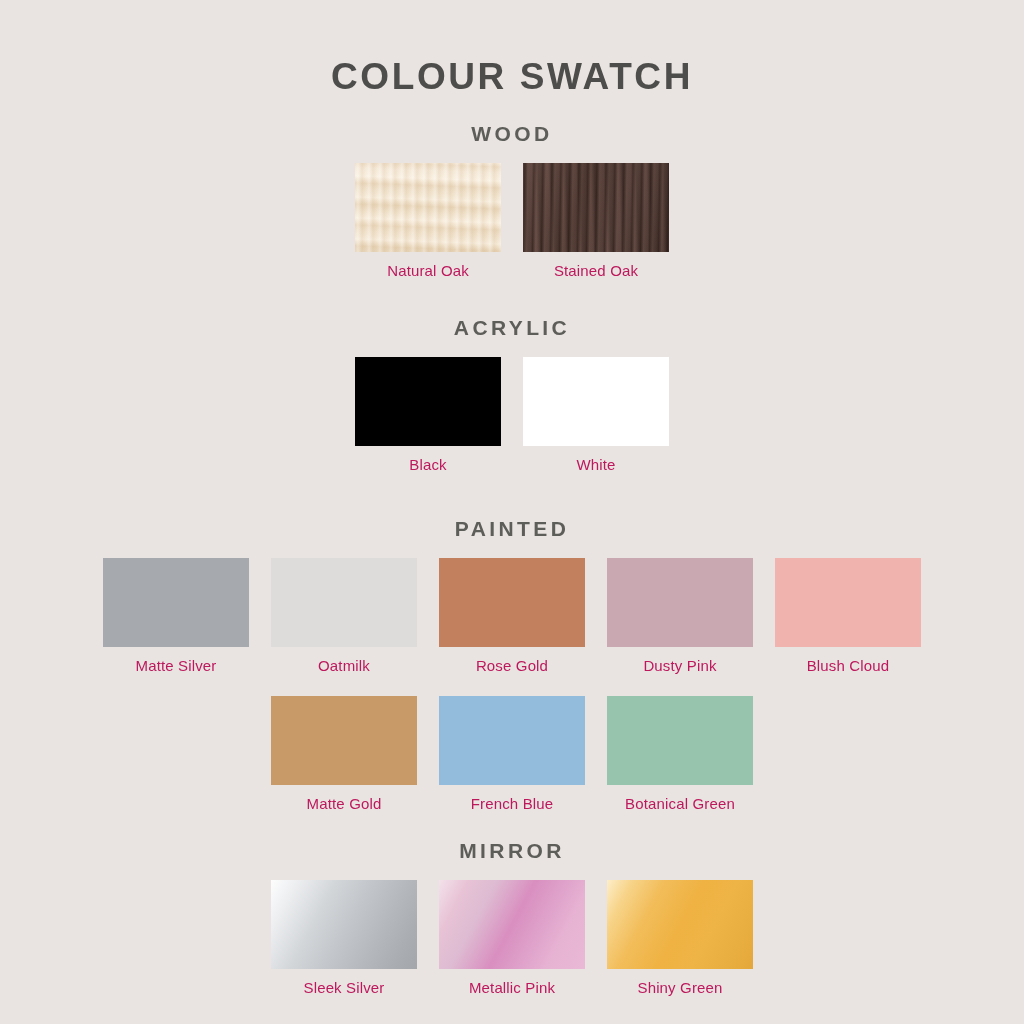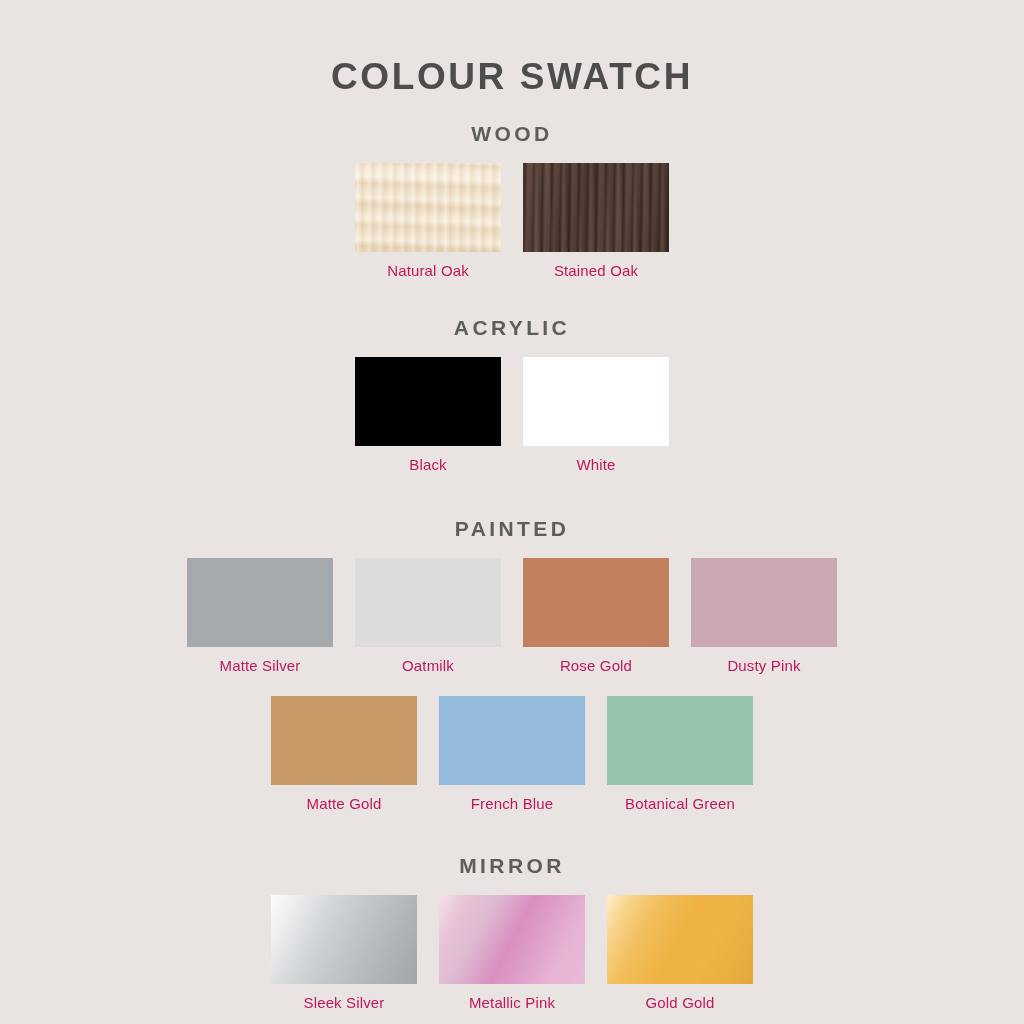--- a/index.html
+++ b/index.html
@@ -200,48 +200,52 @@
             <div class="swatch-label">Oatmilk</div>
           </div>
           <div class="swatch-item">
             <div class="swatch-chip" style="background: rgb(194, 128, 95);"></div>
             <div class="swatch-label">Rose Gold</div>
           </div>
           <div class="swatch-item">
             <div class="swatch-chip" style="background: rgb(201, 168, 178);"></div>
             <div class="swatch-label">Dusty Pink</div>
           </div>
+          <div class="swatch-item">
+            <div class="swatch-chip" style="background: rgb(241, 179, 173);"></div>
+            <div class="swatch-label">Blush Cloud</div>
+          </div>
         </div>
         <div class="swatch-row" style="margin-top: 22px;">
           <div class="swatch-item">
             <div class="swatch-chip" style="background: rgb(199, 154, 104);"></div>
             <div class="swatch-label">Matte Gold</div>
           </div>
           <div class="swatch-item">
             <div class="swatch-chip" style="background: rgb(147, 187, 220);"></div>
             <div class="swatch-label">French Blue</div>
           </div>
           <div class="swatch-item">
             <div class="swatch-chip" style="background: rgb(150, 196, 172);"></div>
             <div class="swatch-label">Botanical Green</div>
           </div>
         </div>
       </div>
-      <div class="section" style="margin-top: 43px;">
+      <div class="section" style="margin-top: 28px;">
         <div class="section-heading">MIRROR</div>
         <div class="swatch-row" style="margin-top: 19px;">
           <div class="swatch-item">
             <div class="swatch-chip tex-sleek-silver"></div>
             <div class="swatch-label">Sleek Silver</div>
           </div>
           <div class="swatch-item">
             <div class="swatch-chip tex-metallic-pink"></div>
             <div class="swatch-label">Metallic Pink</div>
           </div>
           <div class="swatch-item">
             <div class="swatch-chip tex-shiny-gold"></div>
-            <div class="swatch-label">Gold Gold</div>
+            <div class="swatch-label">Shiny Green</div>
           </div>
         </div>
       </div>
     </div>
 
 </div>
 
 </body></html>

